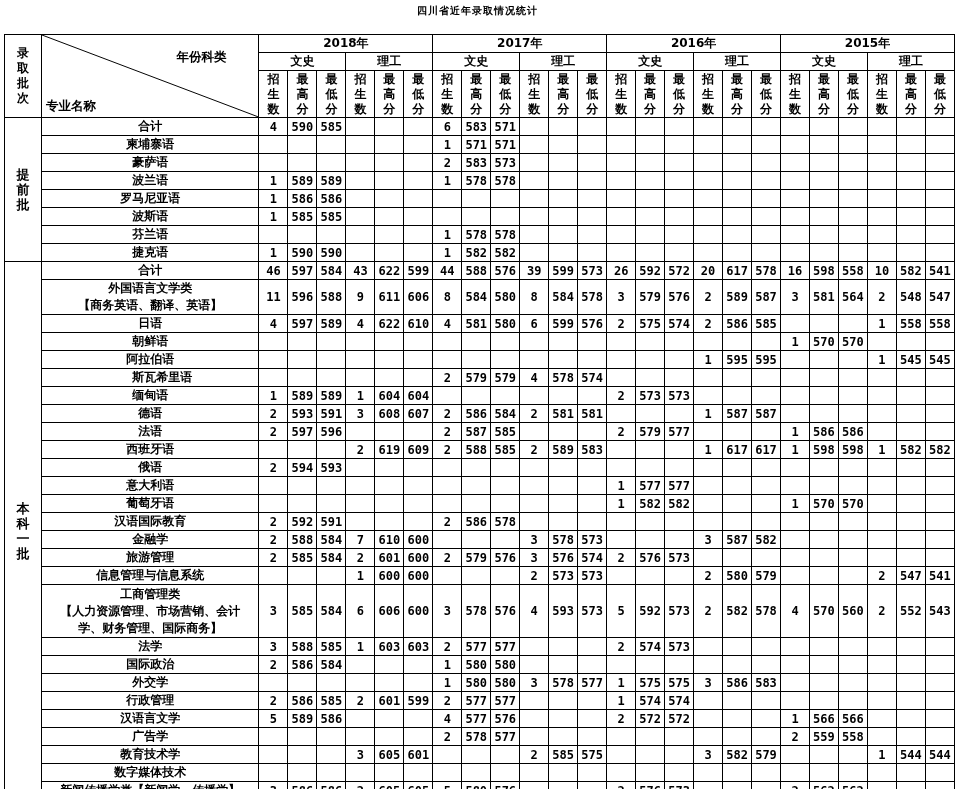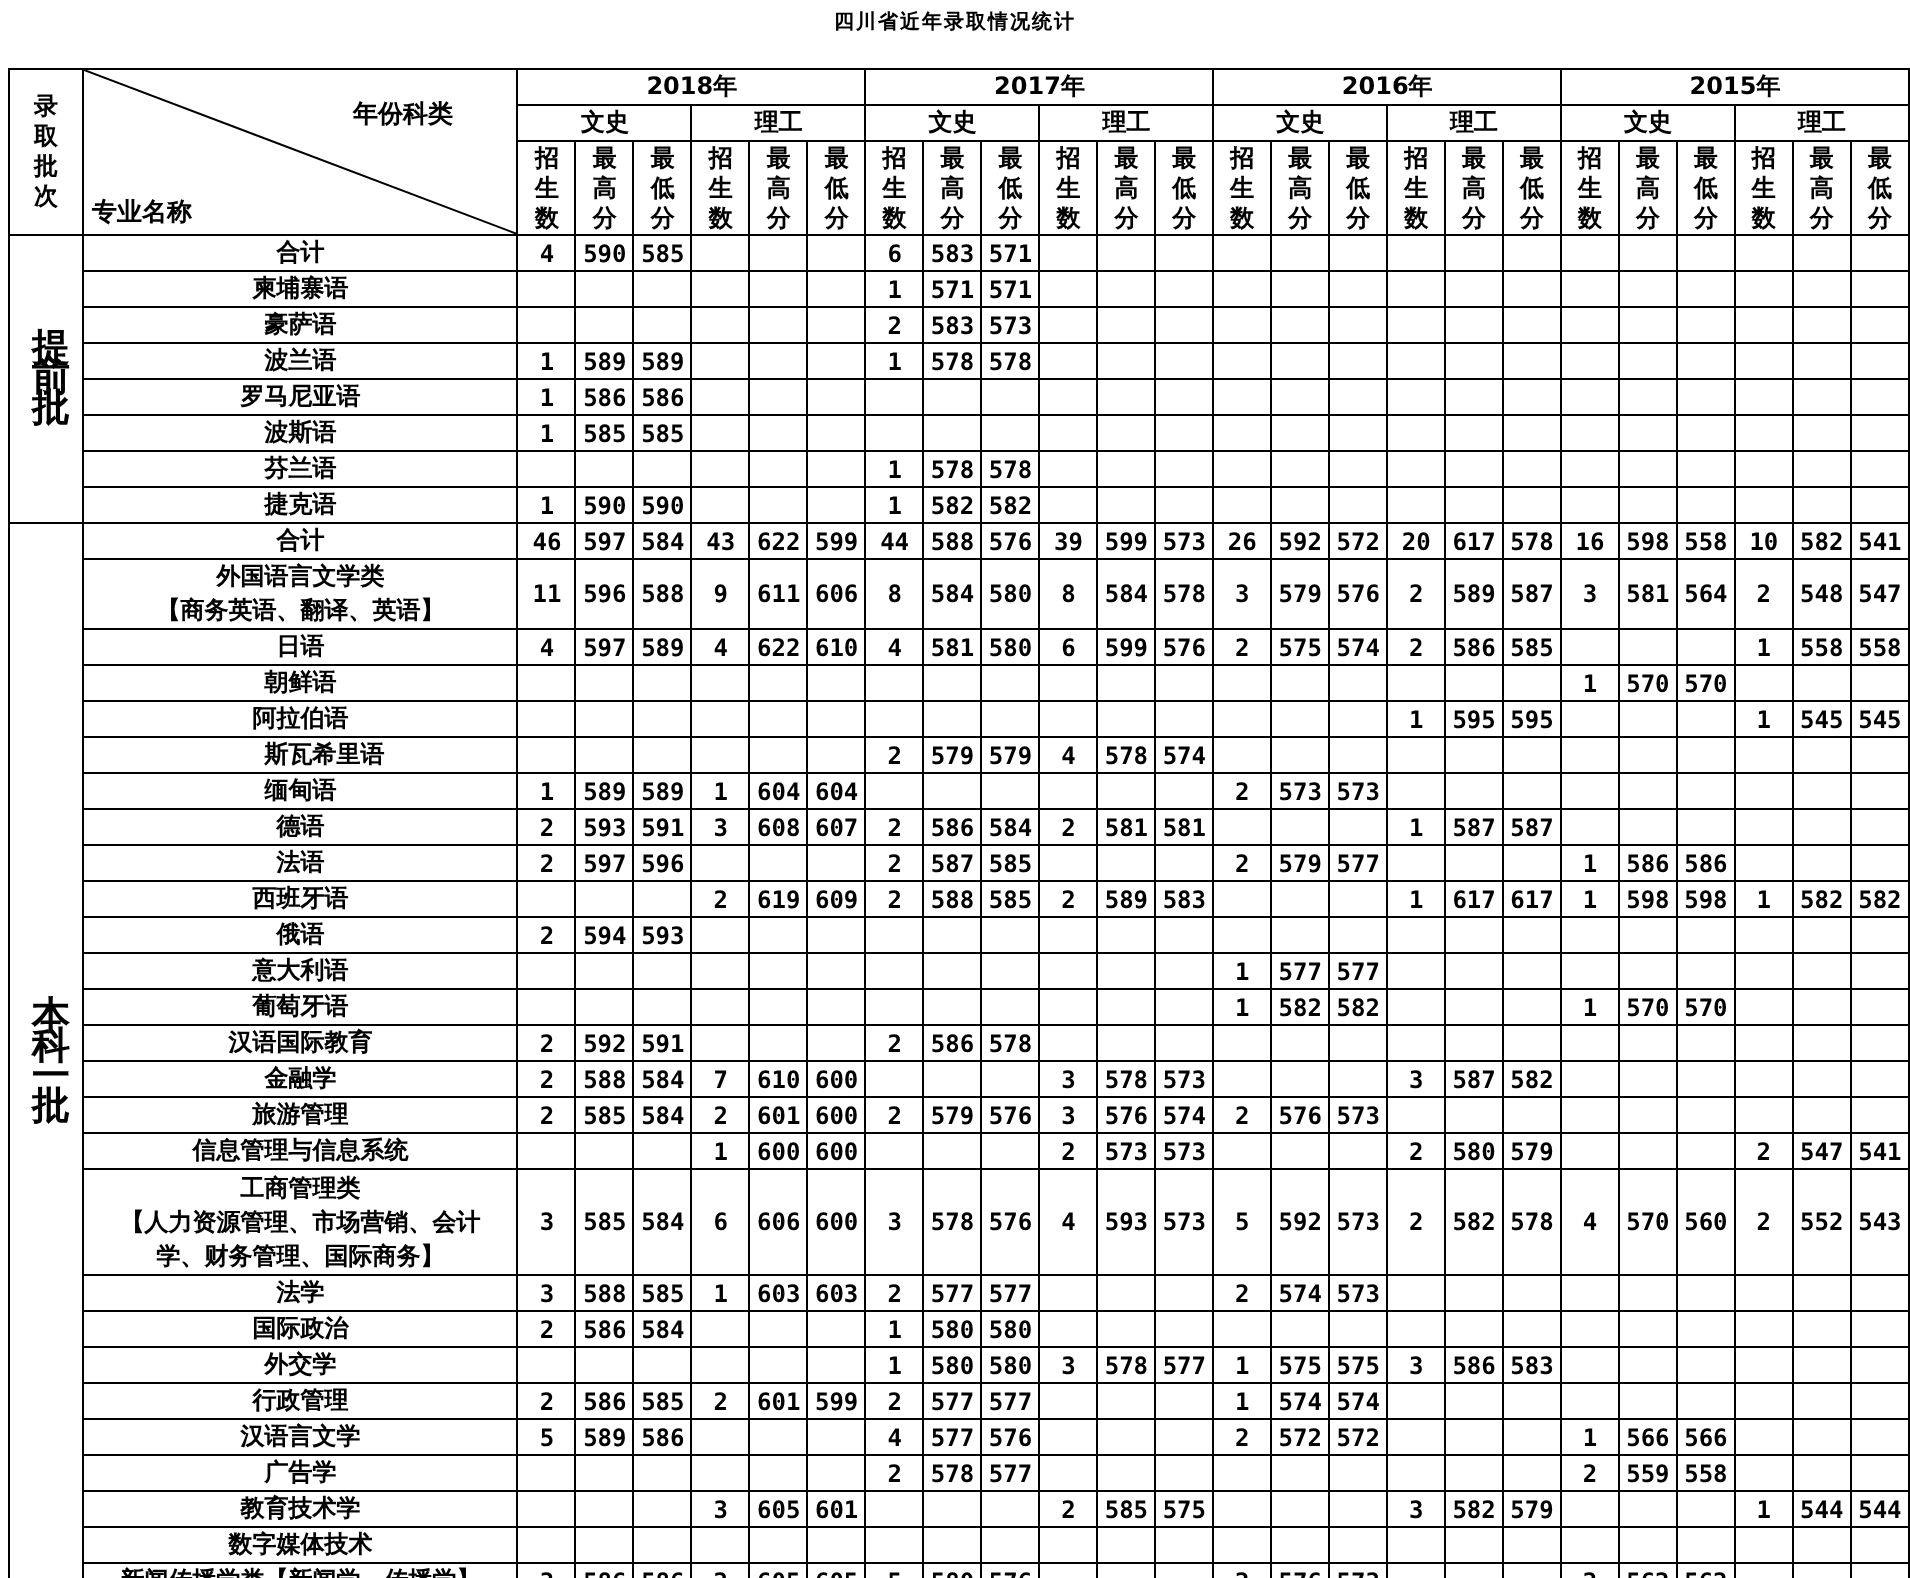--- a/index.html
+++ b/index.html
@@ -22,21 +22,21 @@
   tr.r3 { height: 53px; margin-top: 15px; }
   th.vert, td.vert { white-space: normal; line-height: 15px; font-size: 12px; }
   .vstack { display: inline-block; width: 14px; line-height: 15px; word-break: break-all; white-space: normal; }
   td.name { text-align: left; padding-left: 3px; white-space: normal; line-height: 17px; font-size: 12px; }
   td.total-name { text-align: center; }
   td.num { font-family: "DejaVu Sans Mono", "Liberation Mono", monospace; font-size: 12px; }
   th.diag { position: relative; padding: 0; }
   .diag-svg { position: absolute; left: 0; top: 0; width: 100%; height: 100%; }
   .diag-top { position: absolute; top: 14px; right: 32px; font-size: 12.5px; }
   .diag-bottom { position: absolute; top: 48px; left: 4px; font-size: 12.5px; margin-top: 15px; }
-  td.batch { font-size: 19px; }
+  td.batch { font-size: 13px; }
 </style>
 </head>
 <body>
 
 <div class="title">四川省近年录取情况统计</div>
 
 <table class="stats">
   <colgroup>
     <col class="c-batch">
       <col class="c-name">

